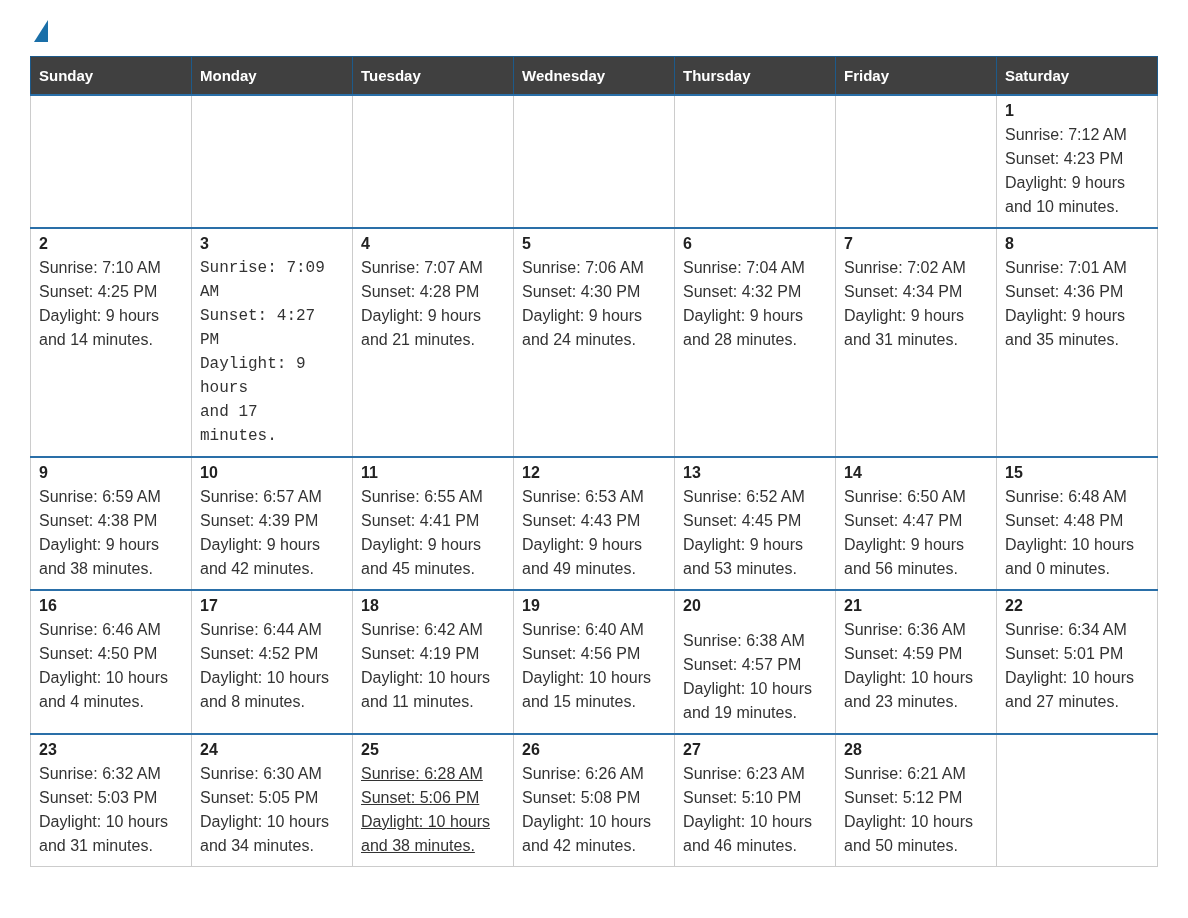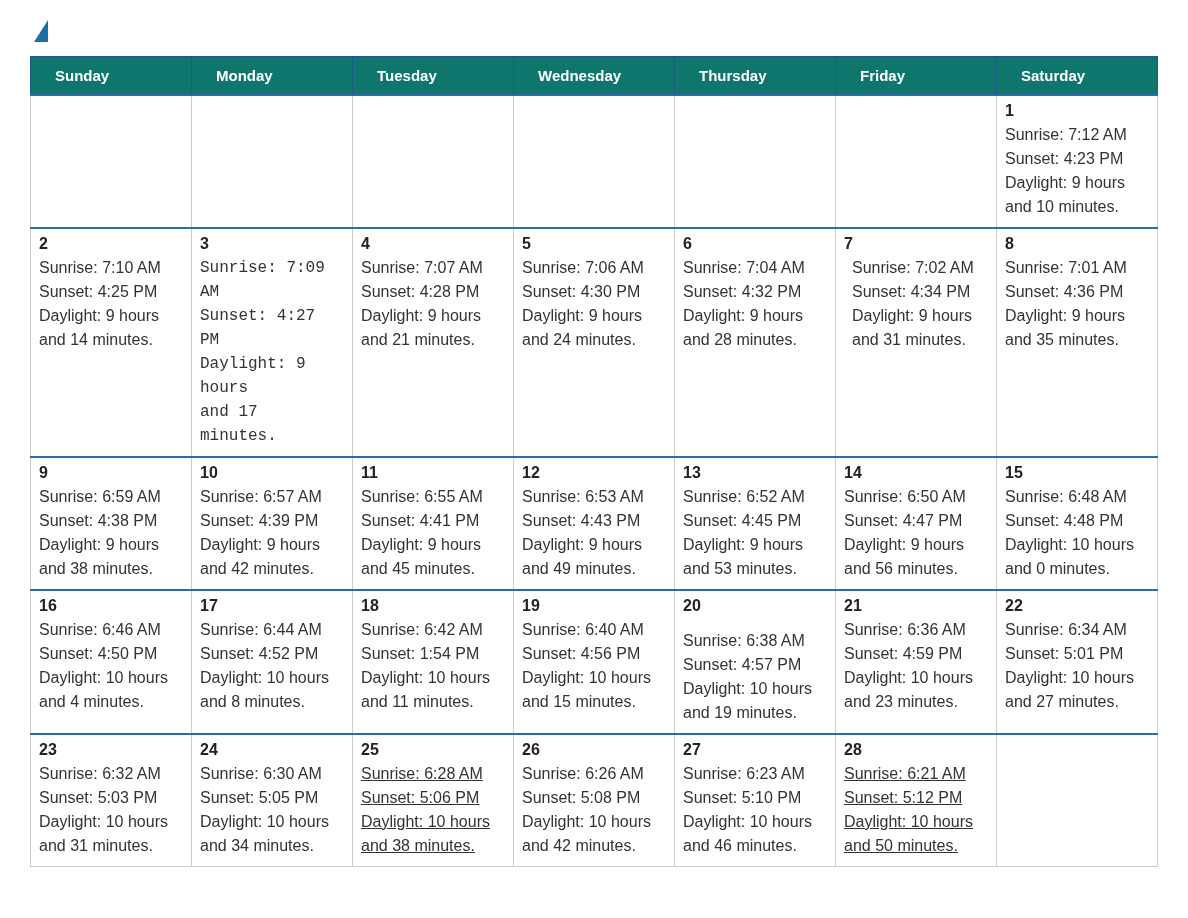--- a/index.html
+++ b/index.html
@@ -58,25 +58,25 @@
       font-size: 20px;
       color: #555;
       margin-top: 4px;
     }
     .calendar {
       width: 100%;
       border-collapse: collapse;
       margin-top: 10px;
     }
     .calendar th {
-      background-color: #0f766e;
+      background-color: #404040;
       color: #fff;
       font-size: 15px;
       font-weight: bold;
-      padding: 10px 24px;
+      padding: 10px 8px;
       text-align: left;
       border: 1px solid #1d5a8a;
     }
     .calendar td {
       vertical-align: top;
       padding: 6px 8px 8px 8px;
       border: 1px solid #ccc;
       border-top: 2px solid #2a6fa8;
       font-size: 12.5px;
       color: #333;
@@ -175,21 +175,21 @@
         </td>
         <td>
           <span class="day-num">6</span>
           <div class="day-info" style="white-space: pre-line;">Sunrise: 7:04 AM
 Sunset: 4:32 PM
 Daylight: 9 hours
 and 28 minutes.</div>
         </td>
         <td>
           <span class="day-num">7</span>
-          <div class="day-info" style="white-space: pre-line; margin-left: 8px;">Sunrise: 7:02 AM
+          <div class="day-info" style="white-space: pre-line;">Sunrise: 7:02 AM
 Sunset: 4:34 PM
 Daylight: 9 hours
 and 31 minutes.</div>
         </td>
         <td>
           <span class="day-num">8</span>
           <div class="day-info" style="white-space: pre-line;">Sunrise: 7:01 AM
 Sunset: 4:36 PM
 Daylight: 9 hours
 and 35 minutes.</div>
@@ -257,21 +257,21 @@
         <td>
           <span class="day-num">17</span>
           <div class="day-info" style="white-space: pre-line;">Sunrise: 6:44 AM
 Sunset: 4:52 PM
 Daylight: 10 hours
 and 8 minutes.</div>
         </td>
         <td>
           <span class="day-num">18</span>
           <div class="day-info" style="white-space: pre-line;">Sunrise: 6:42 AM
-Sunset: 1:54 PM
+Sunset: 4:19 PM
 Daylight: 10 hours
 and 11 minutes.</div>
         </td>
         <td>
           <span class="day-num">19</span>
           <div class="day-info" style="white-space: pre-line;">Sunrise: 6:40 AM
 Sunset: 4:56 PM
 Daylight: 10 hours
 and 15 minutes.</div>
         </td>
@@ -328,21 +328,21 @@
         </td>
         <td>
           <span class="day-num">27</span>
           <div class="day-info" style="white-space: pre-line;">Sunrise: 6:23 AM
 Sunset: 5:10 PM
 Daylight: 10 hours
 and 46 minutes.</div>
         </td>
         <td>
           <span class="day-num">28</span>
-          <div class="day-info" style="white-space: pre-line; text-decoration: underline;">Sunrise: 6:21 AM
+          <div class="day-info" style="white-space: pre-line;">Sunrise: 6:21 AM
 Sunset: 5:12 PM
 Daylight: 10 hours
 and 50 minutes.</div>
         </td>
         <td style="border-top: 2px solid rgb(42, 111, 168);"></td>
       </tr>
     </tbody>
 </table>
 
 </body></html>

